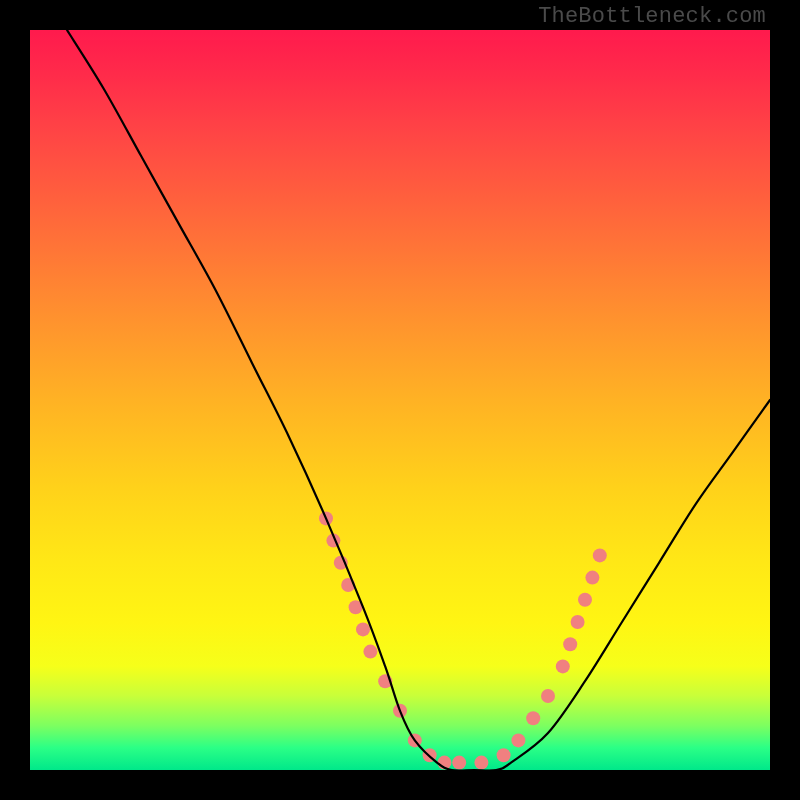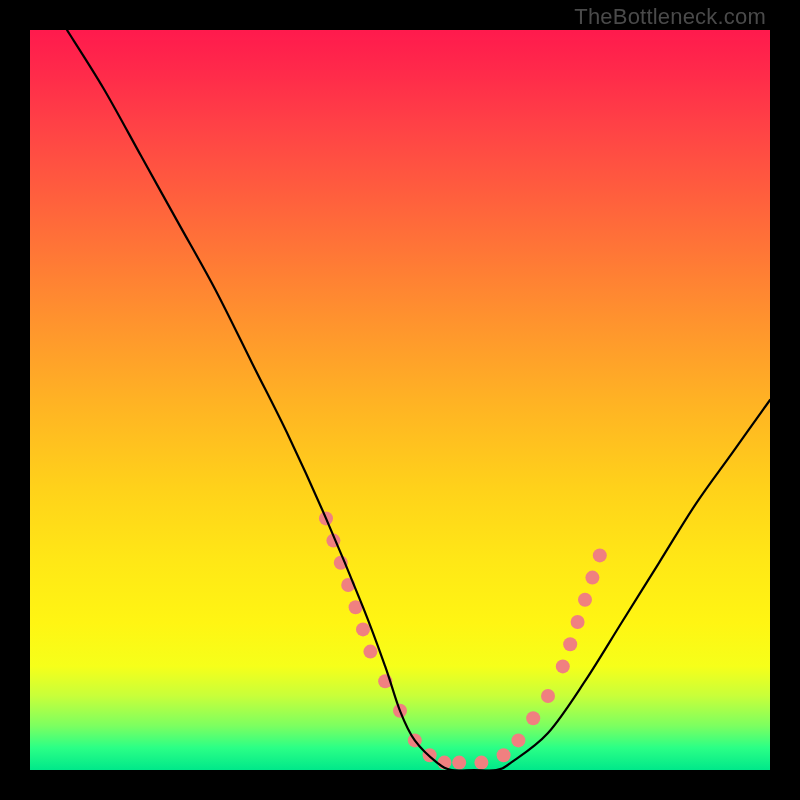--- a/index.html
+++ b/index.html
@@ -45,20 +45,21 @@
   }
   .watermark {
     position: absolute;
     top: 4px;
     right: 34px;
     color: #4a4a4a;
     font-size: 22px;
     letter-spacing: 0.2px;
     font-weight: 500;
     user-select: none;
+    font-family: Liberation Mono, monospace;
   }
   svg.curve {
     position: absolute;
     left: 0;
     top: 0;
     width: 740px;
     height: 740px;
     overflow: visible;
   }
 </style>

